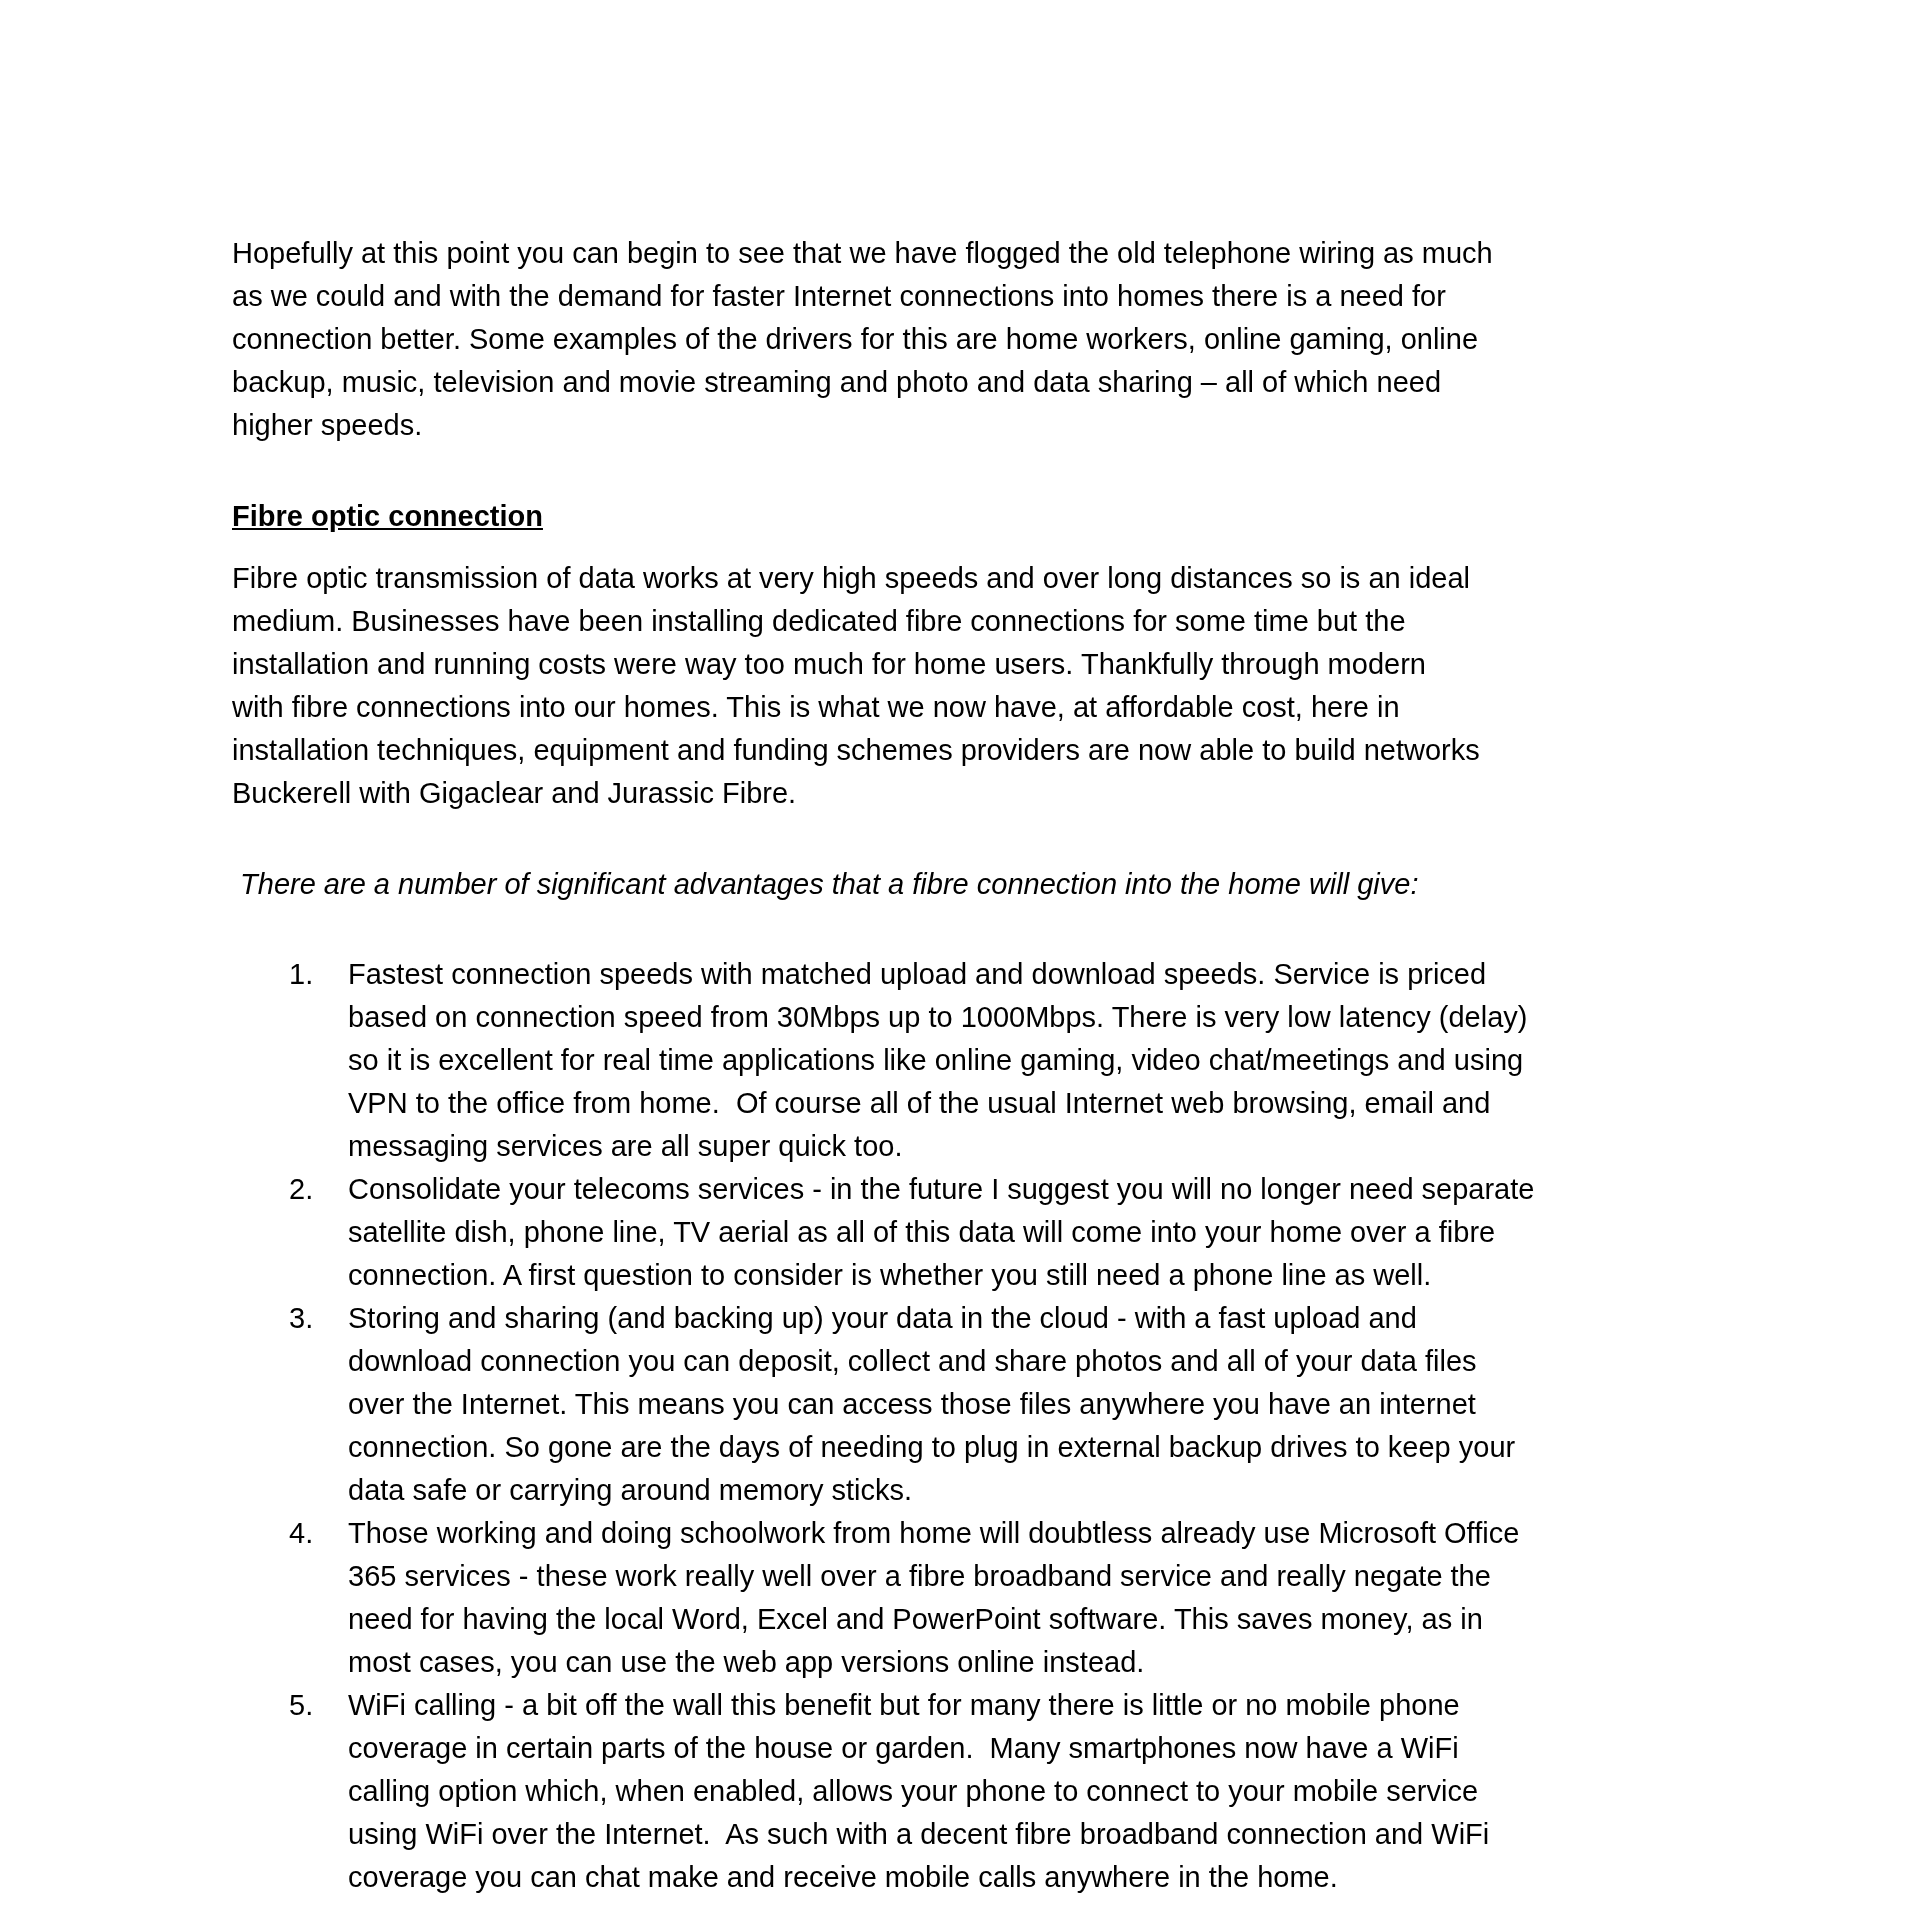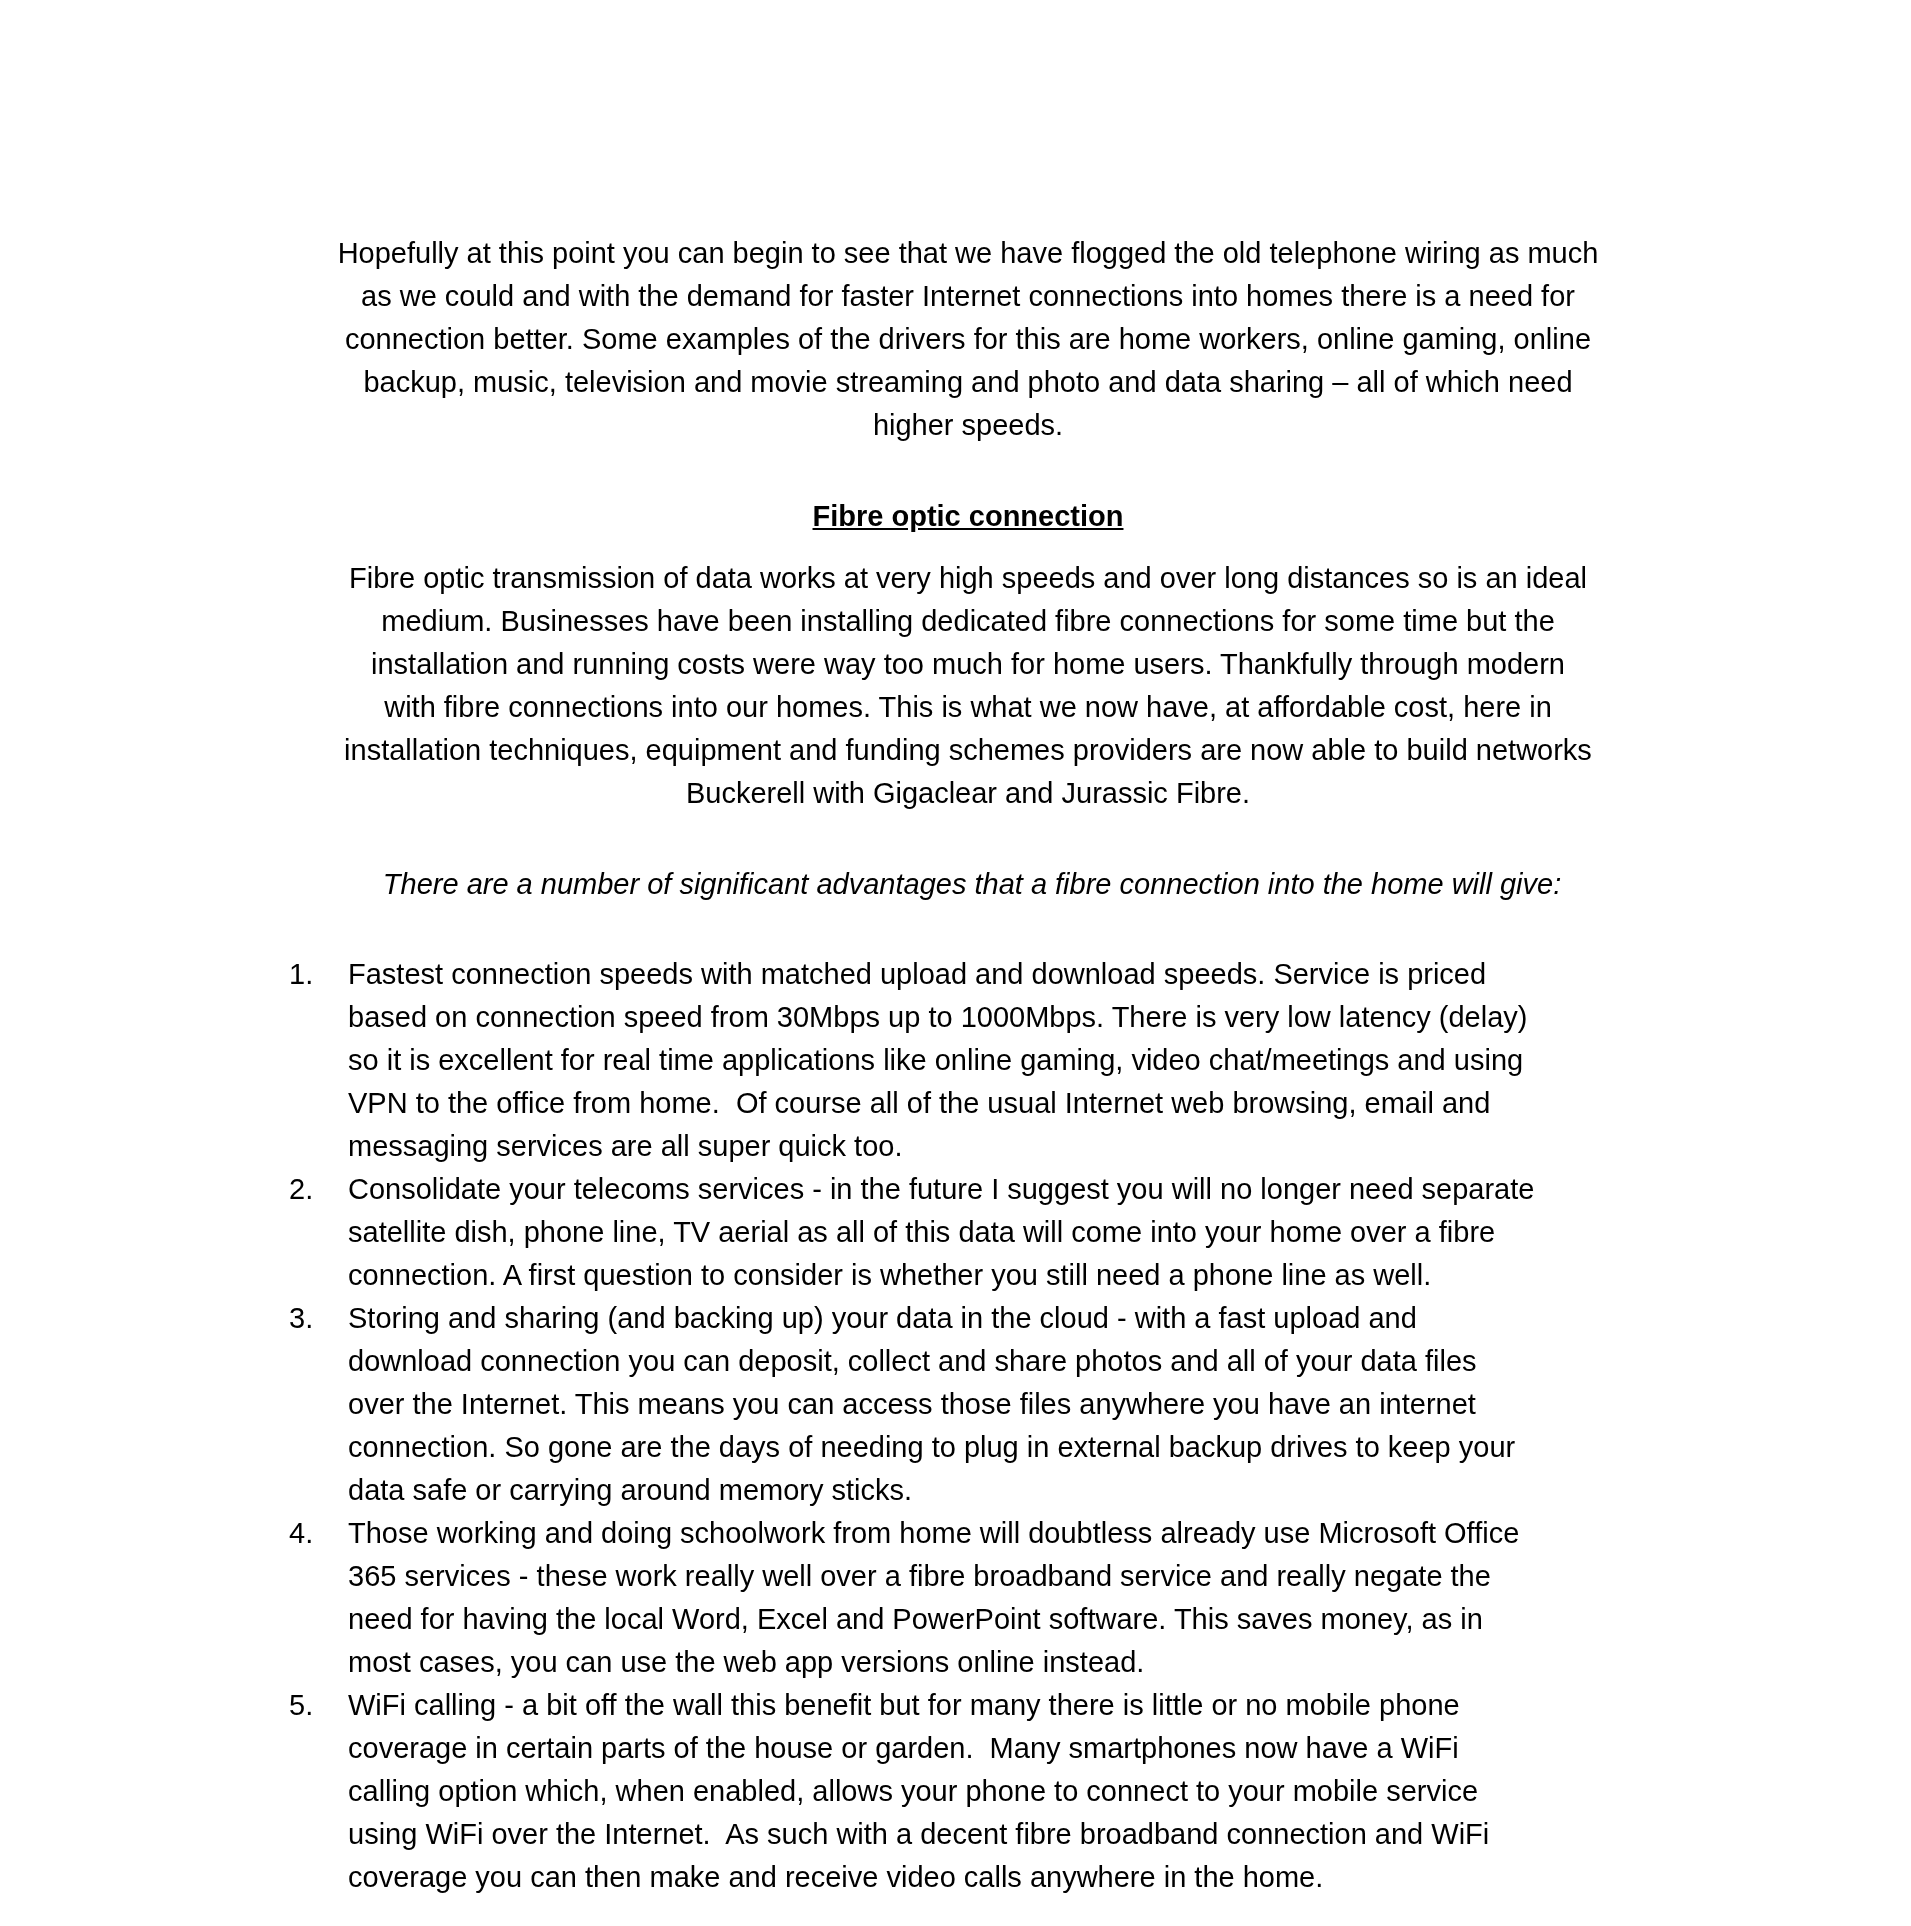--- a/index.html
+++ b/index.html
@@ -1,19 +1,19 @@
 <!DOCTYPE html>
 <html style="font-size:6.2px"><head>
 <meta charset="utf-8">
 <style>
   html, body { margin: 0; padding: 0; background: #ffffff; }
   body { width: 1911px; height: 2703px; position: relative; overflow: hidden; }
   .page { position: absolute; left: 0; top: 0; width: 1911px; height: 2703px; background: #ffffff; }
   .block { position: absolute; left: 232px; width: 1472px; color: #000000;
-           font-family: "Liberation Sans", sans-serif; font-size: 29px; line-height: 43px; text-align: center; }
+           font-family: "Liberation Sans", sans-serif; font-size: 29px; line-height: 43px; }
   .line { display: block; white-space: pre; }
   .heading { font-weight: bold; }
   .list { position: absolute; left: 232px; width: 1472px; color: #000000;
           font-family: "Liberation Sans", sans-serif; font-size: 29px; line-height: 43px; }
   .item { position: relative; padding-left: 116px; }
   .num { position: absolute; left: 57px; top: 0; }
 </style>
 </head>
 <body>
 
@@ -73,18 +73,18 @@
       <span class="line">365 services - these work really well over a fibre broadband service and really negate the</span>
       <span class="line">need for having the local Word, Excel and PowerPoint software. This saves money, as in</span>
       <span class="line">most cases, you can use the web app versions online instead.</span>
     </div>
     <div class="item">
       <span class="num">5.</span>
       <span class="line">WiFi calling - a bit off the wall this benefit but for many there is little or no mobile phone</span>
       <span class="line">coverage in certain parts of the house or garden.  Many smartphones now have a WiFi</span>
       <span class="line">calling option which, when enabled, allows your phone to connect to your mobile service</span>
       <span class="line">using WiFi over the Internet.  As such with a decent fibre broadband connection and WiFi</span>
-      <span class="line">coverage you can then make and receive video calls anywhere in the home.</span>
+      <span class="line">coverage you can chat make and receive mobile calls anywhere in the home.</span>
     </div>
   </div>
 
 </div>
 
 
 </body></html>

